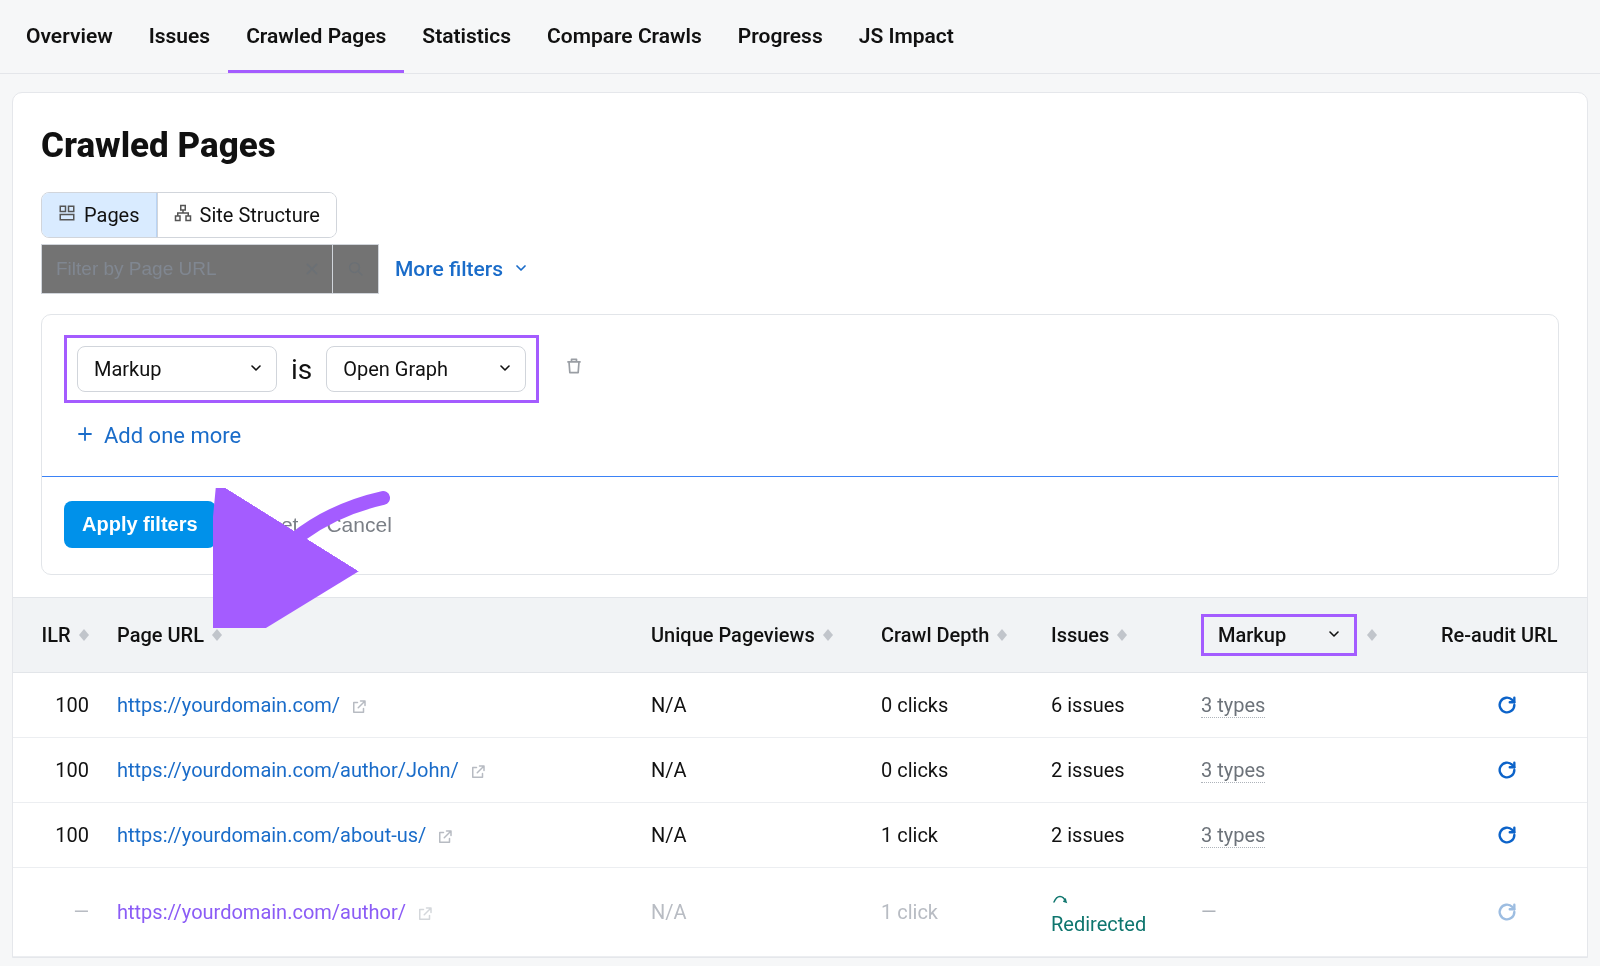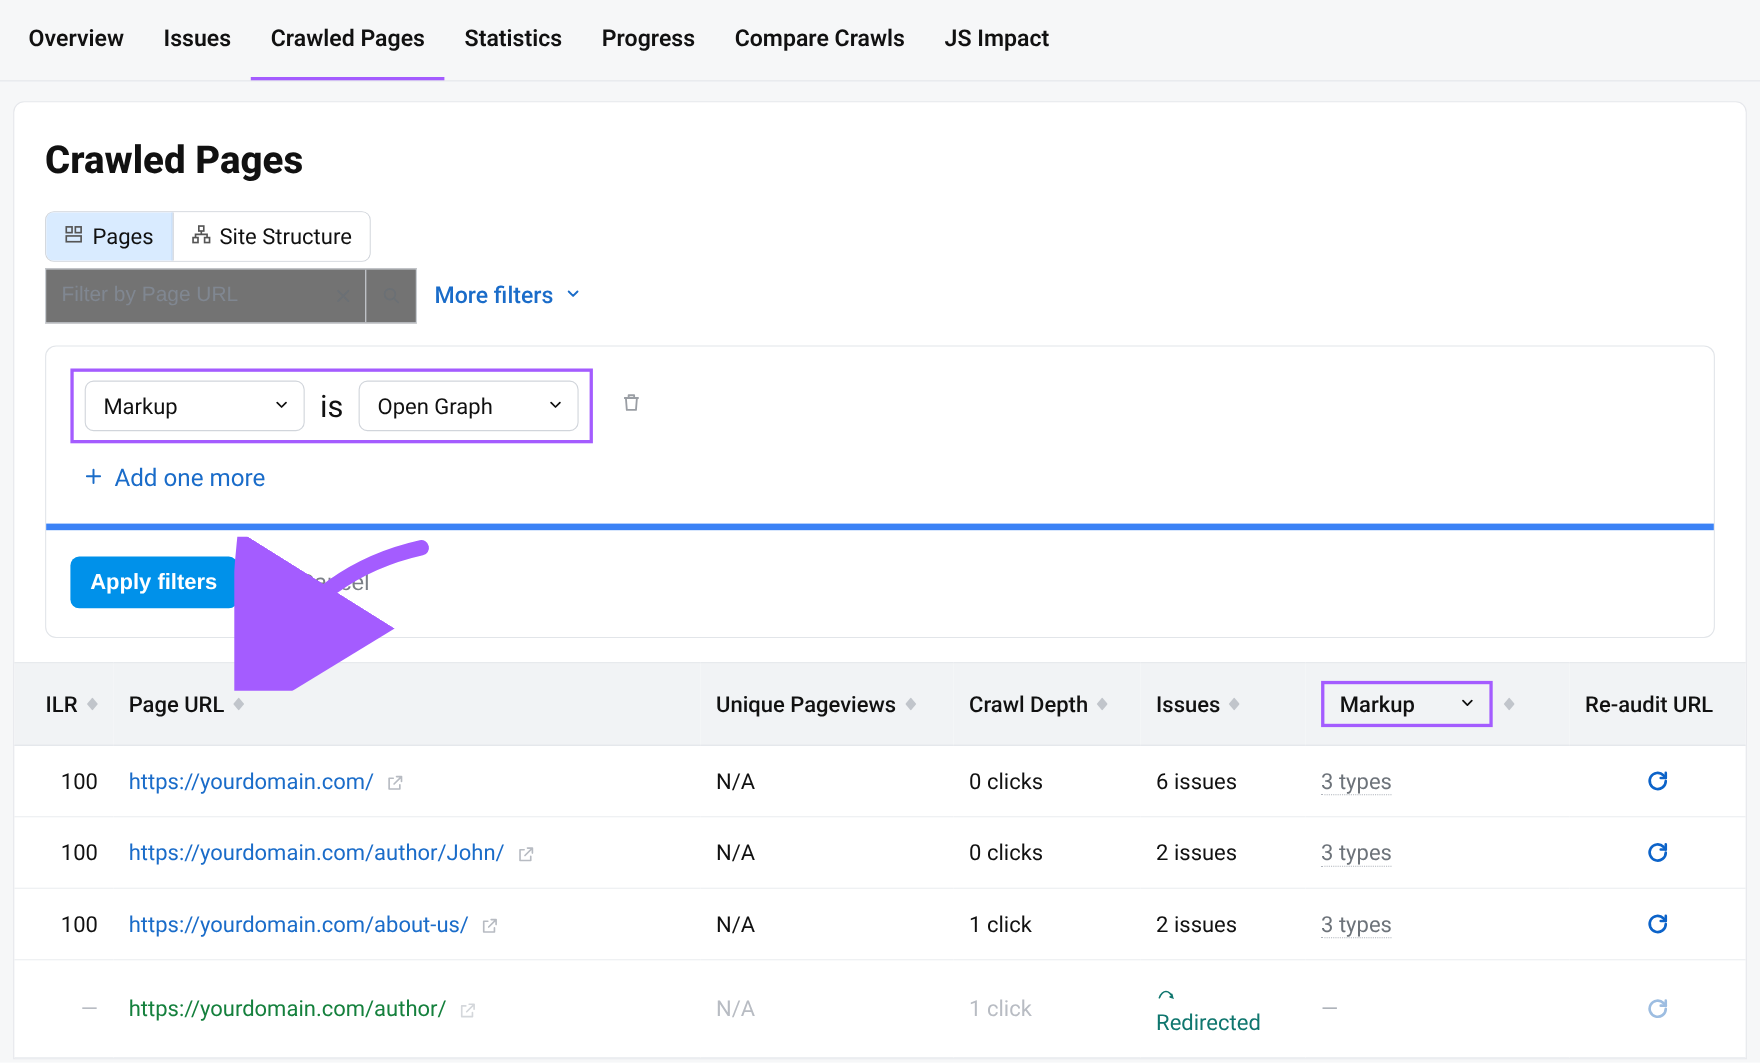--- a/index.html
+++ b/index.html
@@ -165,24 +165,25 @@
 .fb-add {
   display: flex;
   align-items: center;
   gap: 10px;
   color: #1a6cc9;
   font-size: 22px;
   padding: 20px 4px 22px 12px;
   cursor: pointer;
 }
 .fb-actions {
-  border-top: 6px solid #3b82f6;
+  border-top: 1px solid #3b82f6;
   padding: 24px 22px 26px;
   display: flex;
   align-items: center;
+  gap: 28px;
 }
 .btn-apply {
   background: #0091ea;
   color: #fff;
   font-size: 20px;
   font-weight: 600;
   border: none;
   border-radius: 8px;
   padding: 12px 18px;
   cursor: pointer;
@@ -224,21 +225,21 @@
 table.crawl tbody td:first-child { padding-left: 28px; text-align: right; }
 .th-sort { display: inline-flex; align-items: center; gap: 8px; cursor: pointer; }
 .sort-icon { display: inline-flex; flex-direction: column; line-height: 0; color: #c1c5cb; }
 .sort-icon svg { display: block; }
 .url-link { color: #1a6cc9; text-decoration: none; }
 .ext-icon { color: #b7bbc2; margin-left: 10px; display: inline-flex; vertical-align: middle; }
 .markup-link { color: #6d737a; border-bottom: 1px dotted #aeb3ba; cursor: pointer; }
 .markup-dash { color: #aeb3ba; }
 .reaudit { color: #0c63c9; display:flex; justify-content:center; cursor: pointer; }
 .row-faded td { color: #b8bcc3; }
-.row-faded .url-link { color: #15803d; }
+.row-faded .url-link { color: #8b5cf6; }
 .row-faded .ext-icon { color: #d4d7db; }
 .row-faded .reaudit { color: #9dbde1; }
 .redir { display:flex; flex-direction:column; color:#0f766e; }
 .markup-head {
   display: inline-flex;
   align-items: center;
   gap: 10px;
 }
 .markup-select-box {
   border: 3px solid #a45cff;
@@ -250,22 +251,22 @@
 }
 </style>
 </head>
 <body>
 
 <nav class="tabs" id="tabs">
     <div class="tab">Overview</div>
     <div class="tab">Issues</div>
     <div class="tab active">Crawled Pages</div>
     <div class="tab">Statistics</div>
+    <div class="tab">Compare Crawls</div>
     <div class="tab">Progress</div>
-    <div class="tab">Compare Crawls</div>
     <div class="tab">JS Impact</div>
   </nav>
 
 <div class="page-card">
 
   <h1 class="page-title">Crawled Pages</h1>
 
   
   <div class="view-toggle">
     <div class="vt-item active">

